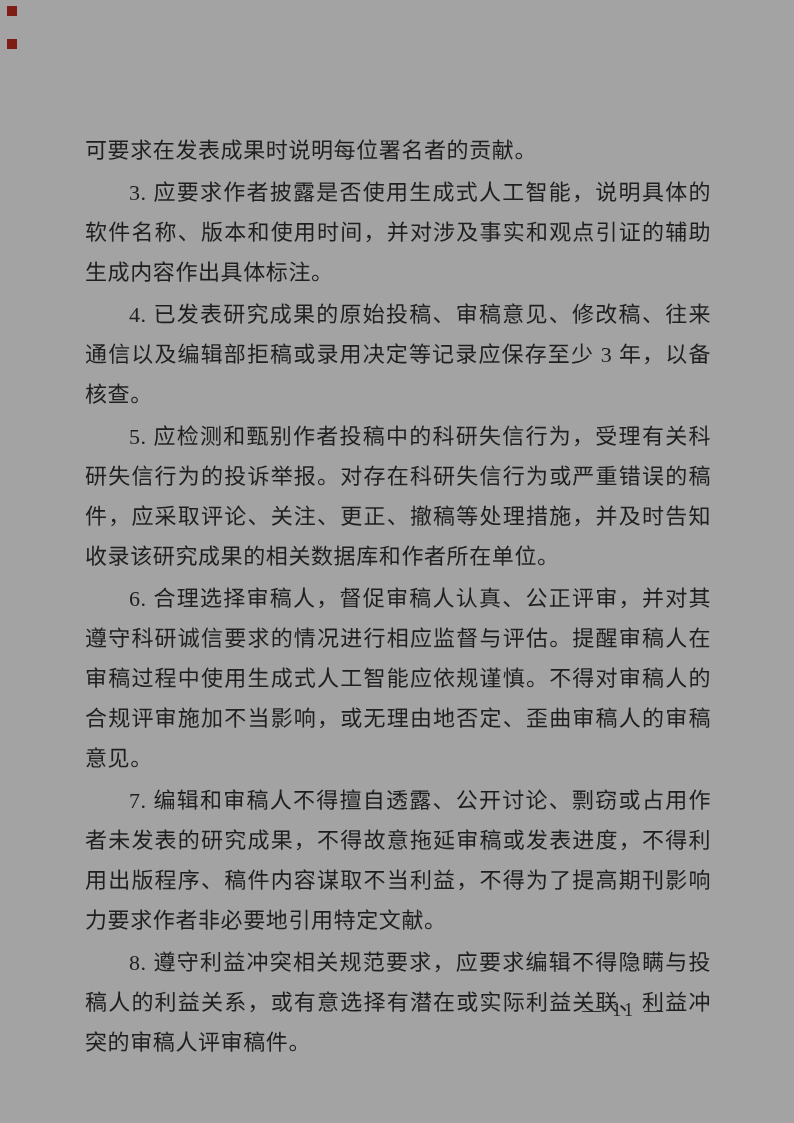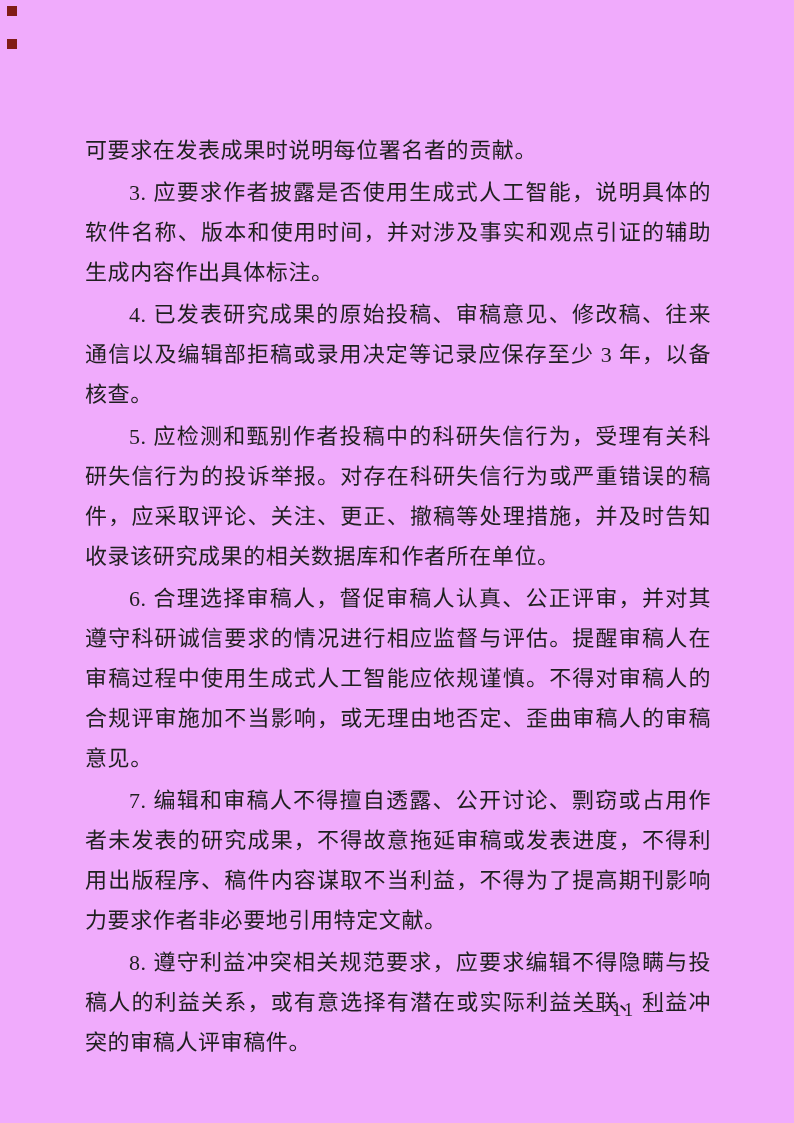--- a/index.html
+++ b/index.html
@@ -4,21 +4,21 @@
 <style>
   html, body {
     margin: 0;
     padding: 0;
     background: #ffffff;
   }
   .page {
     position: relative;
     width: 794px;
     height: 1123px;
-    background: #f0abfc;
+    background: #a3a3a3;
     overflow: hidden;
     font-family: "Liberation Serif", "DejaVu Serif", serif;
   }
   .artifact {
     position: absolute;
     width: 10px;
     height: 10px;
     background: #801c16;
   }
   .artifact.mark-1 { left: 7px; top: 6px; }

